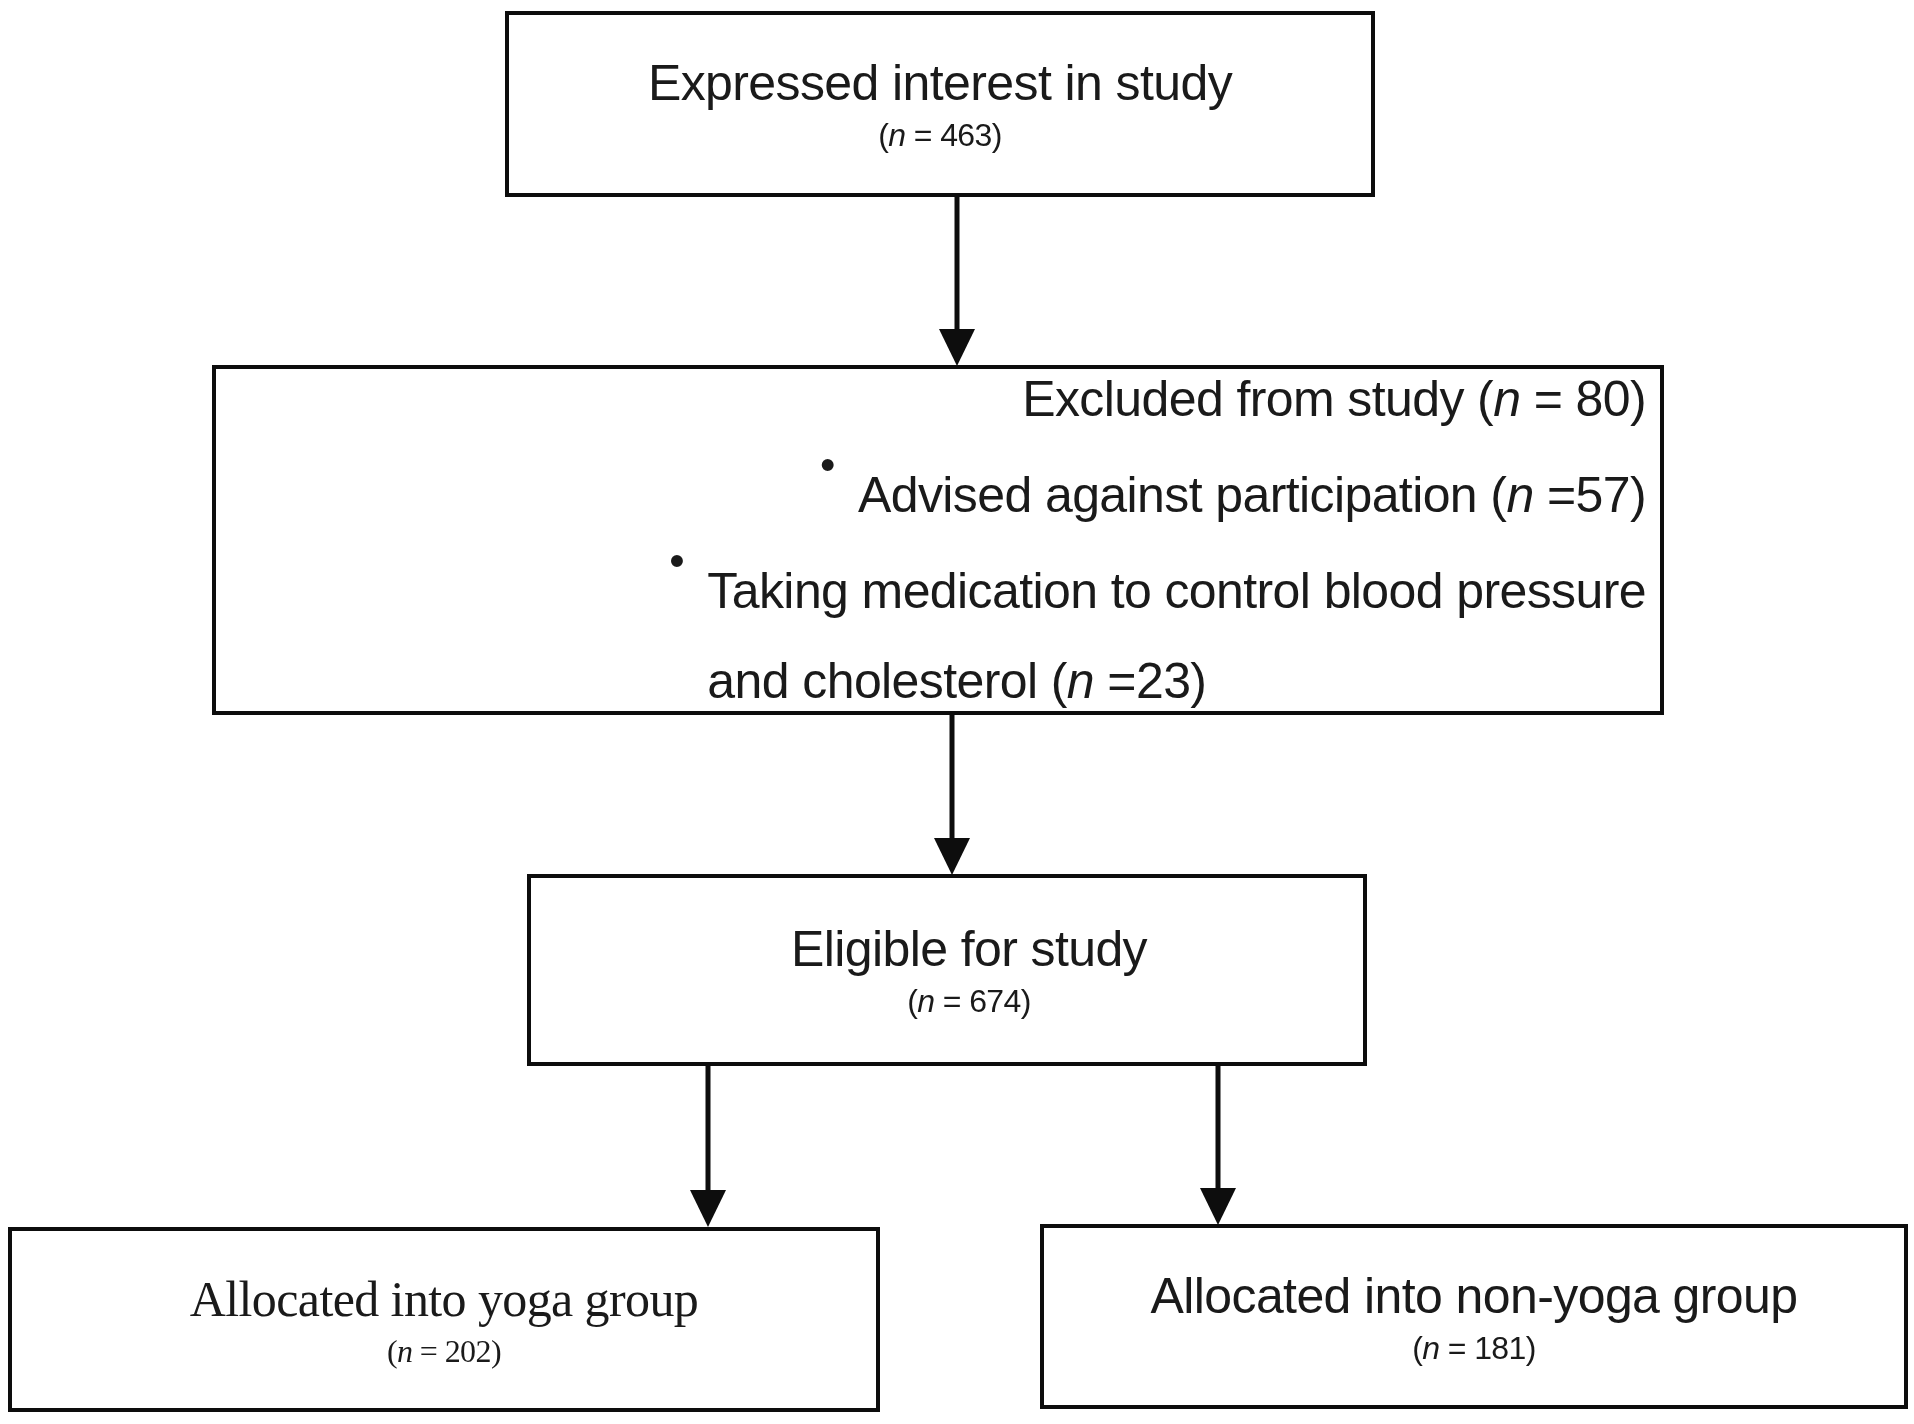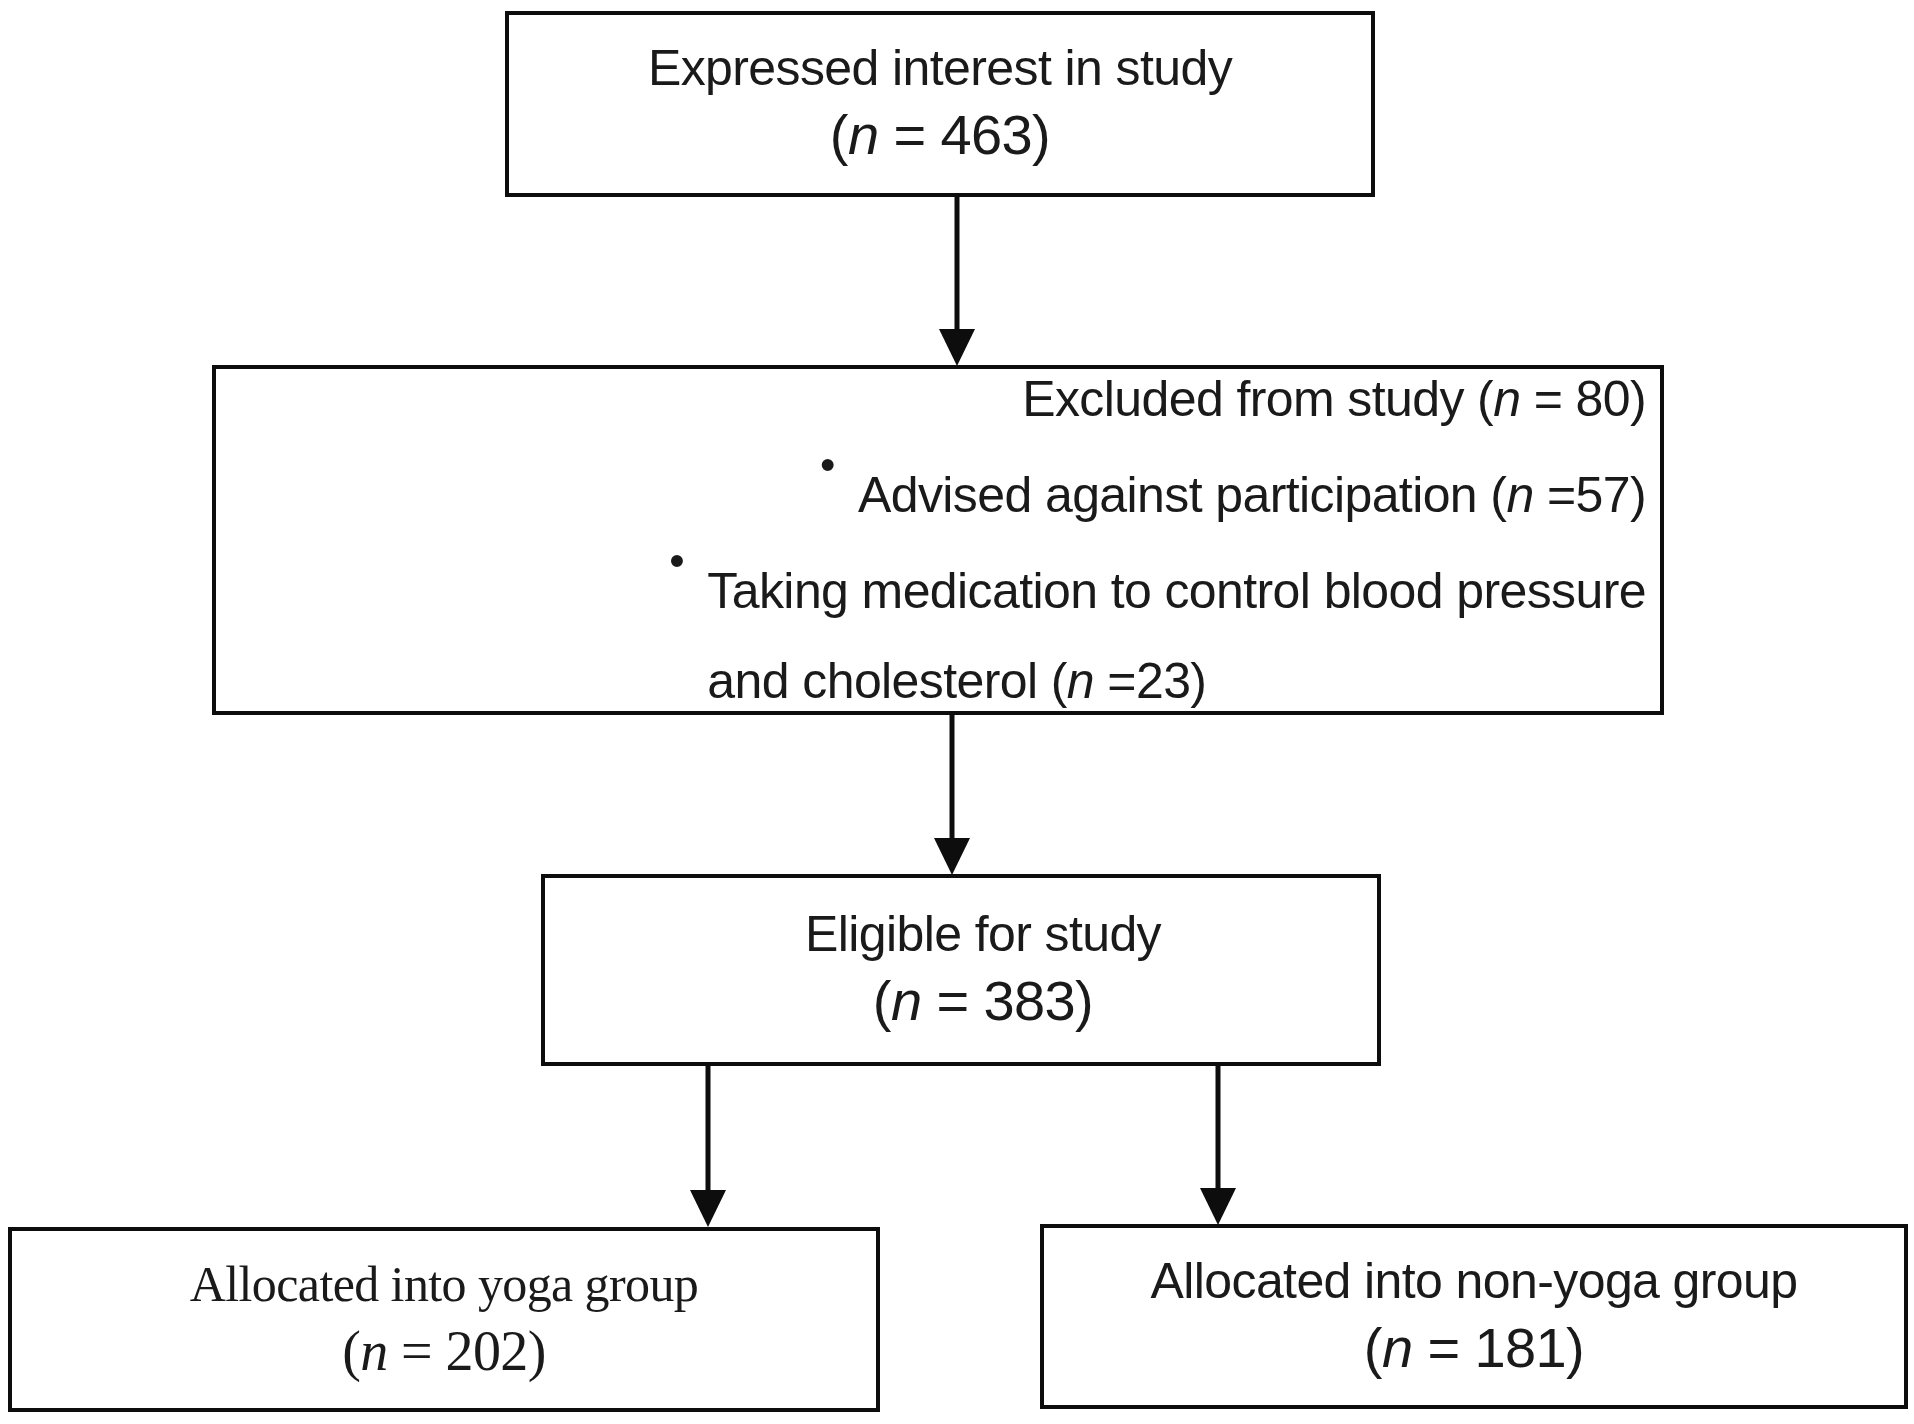--- a/index.html
+++ b/index.html
@@ -32,21 +32,21 @@
   .flow-box.leftal  { align-items: flex-end; text-align: left; }
 
   .line {
     font-size: 50px;
     line-height: 1.26;
     letter-spacing: -0.6px;
     white-space: nowrap;
     color: #1a1a1a;
   }
   .nline {
-    font-size: 56px;
+    font-size: 32px;
     line-height: 1.26;
     letter-spacing: -0.6px;
     white-space: nowrap;
     color: #1a1a1a;
   }
   .nline i, .line i {
     font-style: italic;
   }
 
   
@@ -74,21 +74,21 @@
     box-sizing: border-box;
     color: #1a1a1a;
   }
   .bullet-text {
     flex: 1 1 auto;
   }
   .bullet-text .line { white-space: nowrap; margin-top: 27px; }
 
   
   #box-eligible {
-    left: 541px; top: 874px; width: 840px; height: 192px; padding-left: 44px;
+    left: 527px; top: 874px; width: 840px; height: 192px; padding-left: 44px;
   }
   
   #box-yoga {
     left: 8px; top: 1227px; width: 872px; height: 185px; font-family: Liberation Serif, serif;
   }
   
   #box-nonyoga {
     left: 1040px; top: 1224px; width: 868px; height: 185px;
   }
 
@@ -135,21 +135,21 @@
 
   <div class="connector" style="left:931px; top:715px;">
     <svg width="42" height="162" viewBox="0 0 42 162">
       <line x1="21" y1="0" x2="21" y2="130" stroke="#0d0d0d" stroke-width="5"></line>
       <polygon points="21,160 3,123 39,123" fill="#0d0d0d"></polygon>
     </svg>
   </div>
 
   <div class="flow-box center" id="box-eligible">
     <div class="line">Eligible for study</div>
-    <div class="nline"><span>(</span><i>n</i><span> = 383)</span></div>
+    <div class="nline"><span>(</span><i>n</i><span> = 674)</span></div>
   </div>
 
   <div class="connector" style="left:687px; top:1065px;">
     <svg width="42" height="164" viewBox="0 0 42 164">
       <line x1="21" y1="0" x2="21" y2="132" stroke="#0d0d0d" stroke-width="5"></line>
       <polygon points="21,162 3,125 39,125" fill="#0d0d0d"></polygon>
     </svg>
   </div>
 
   <div class="connector" style="left:1197px; top:1065px;">

